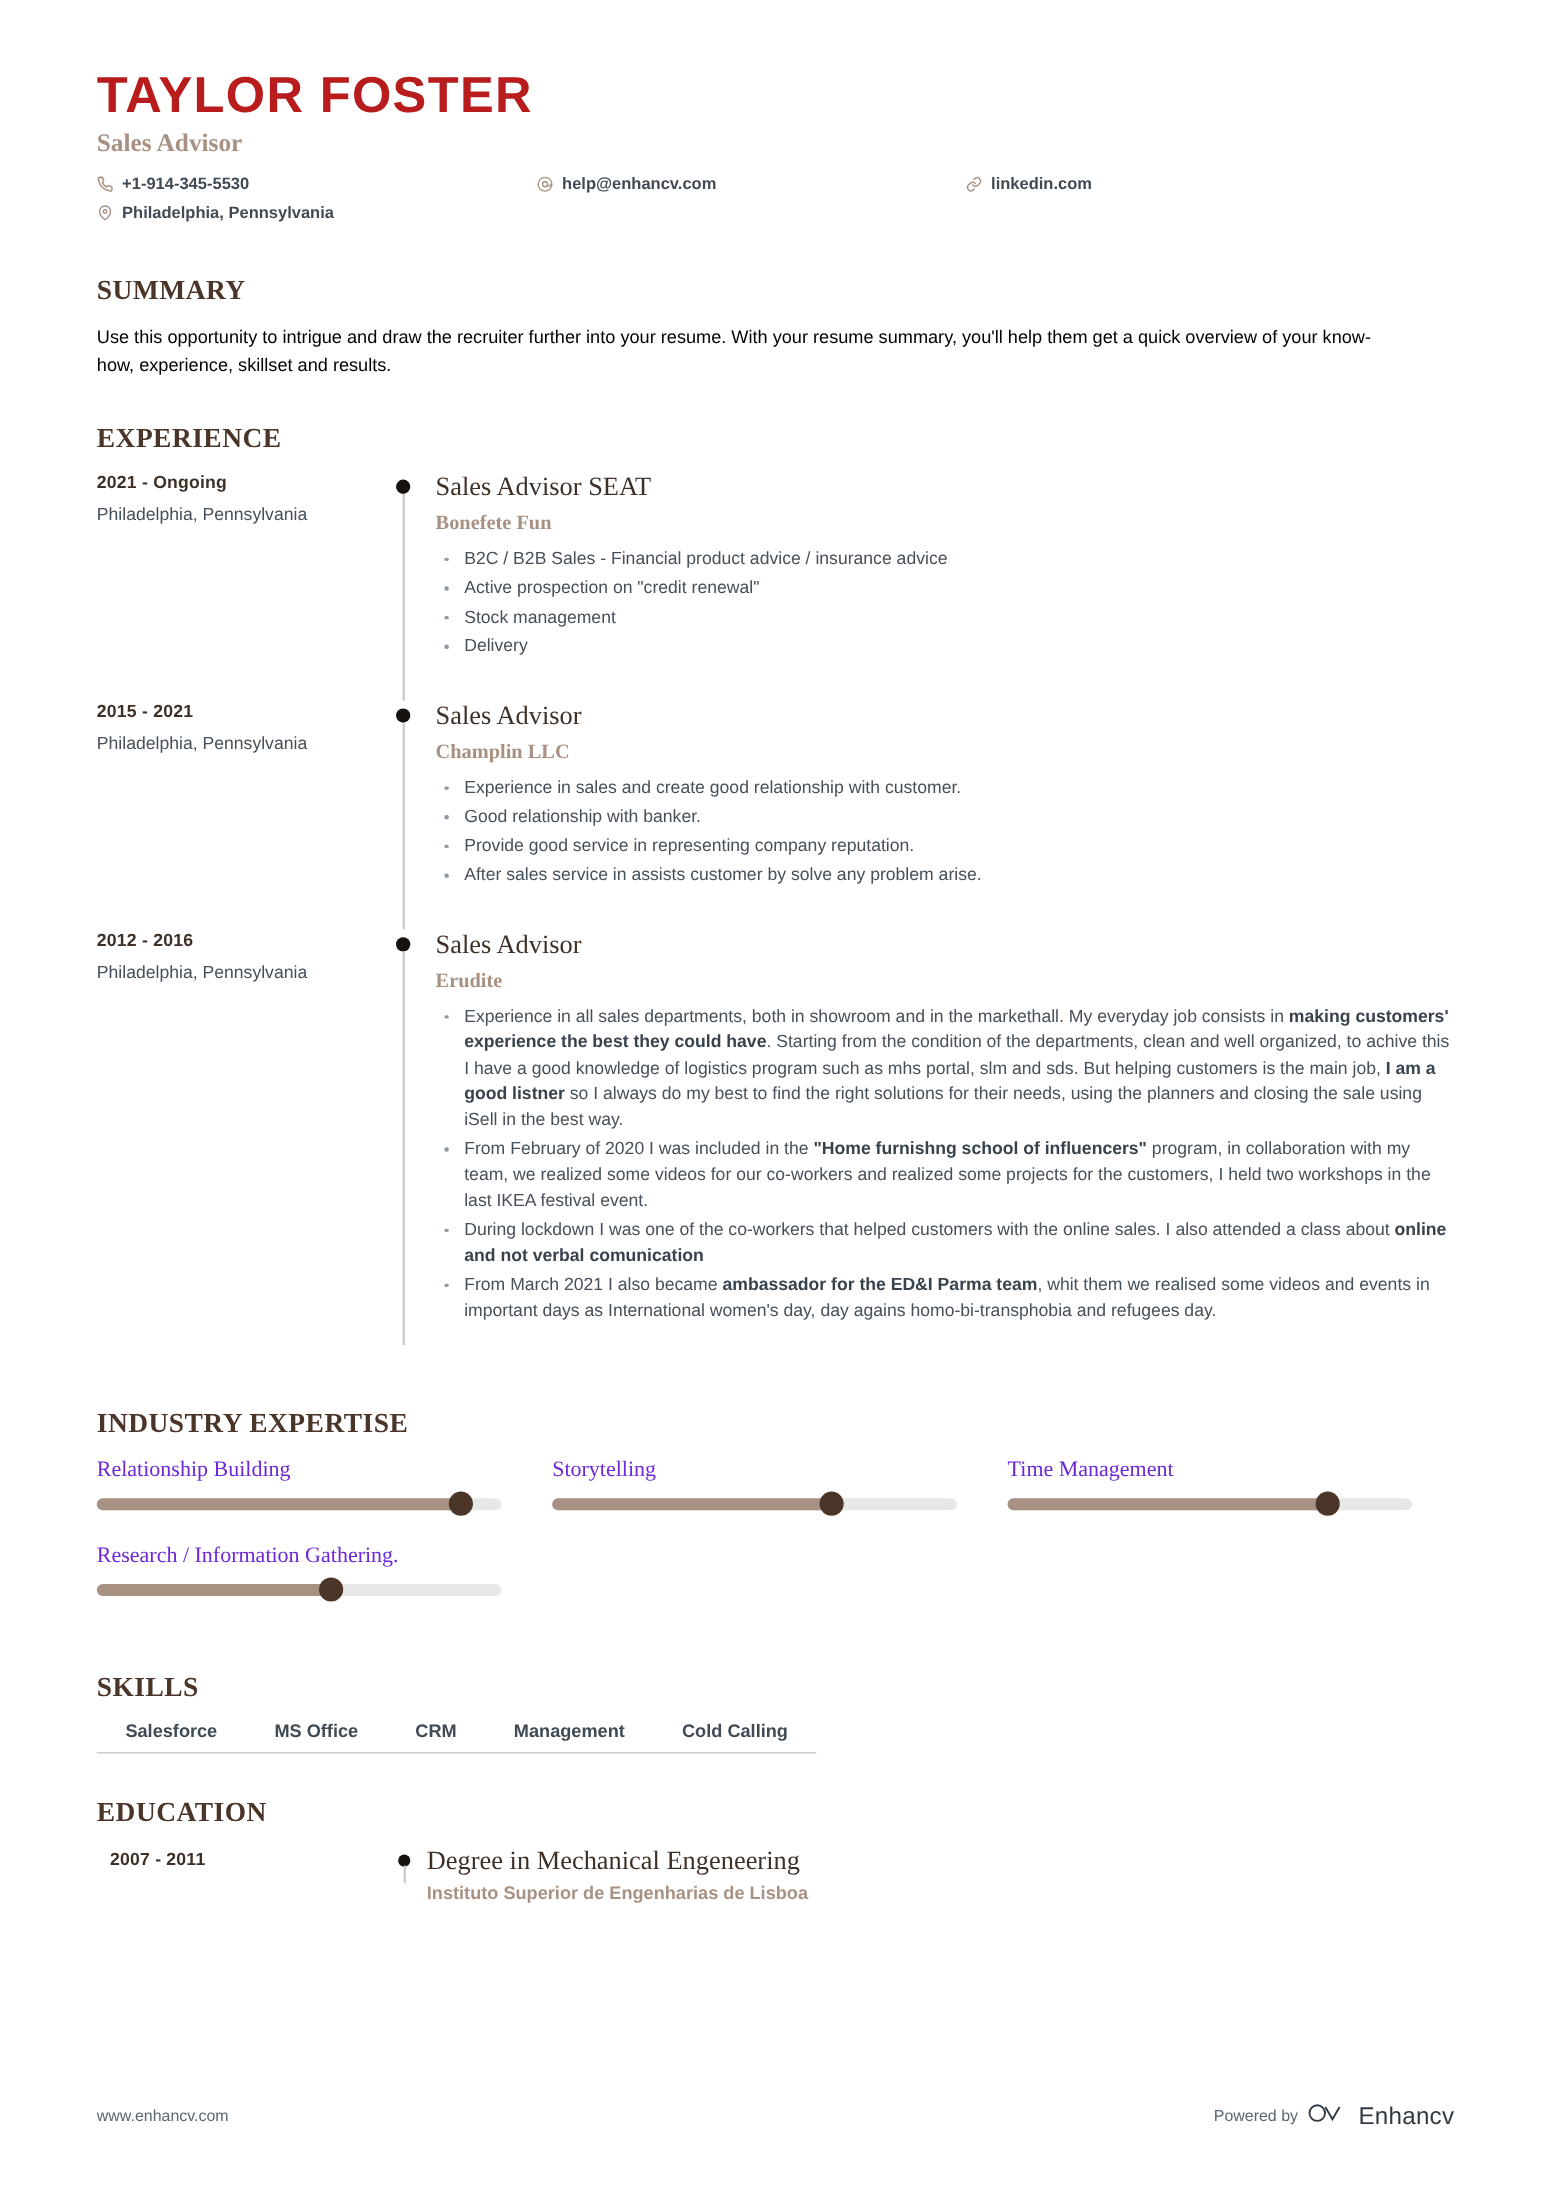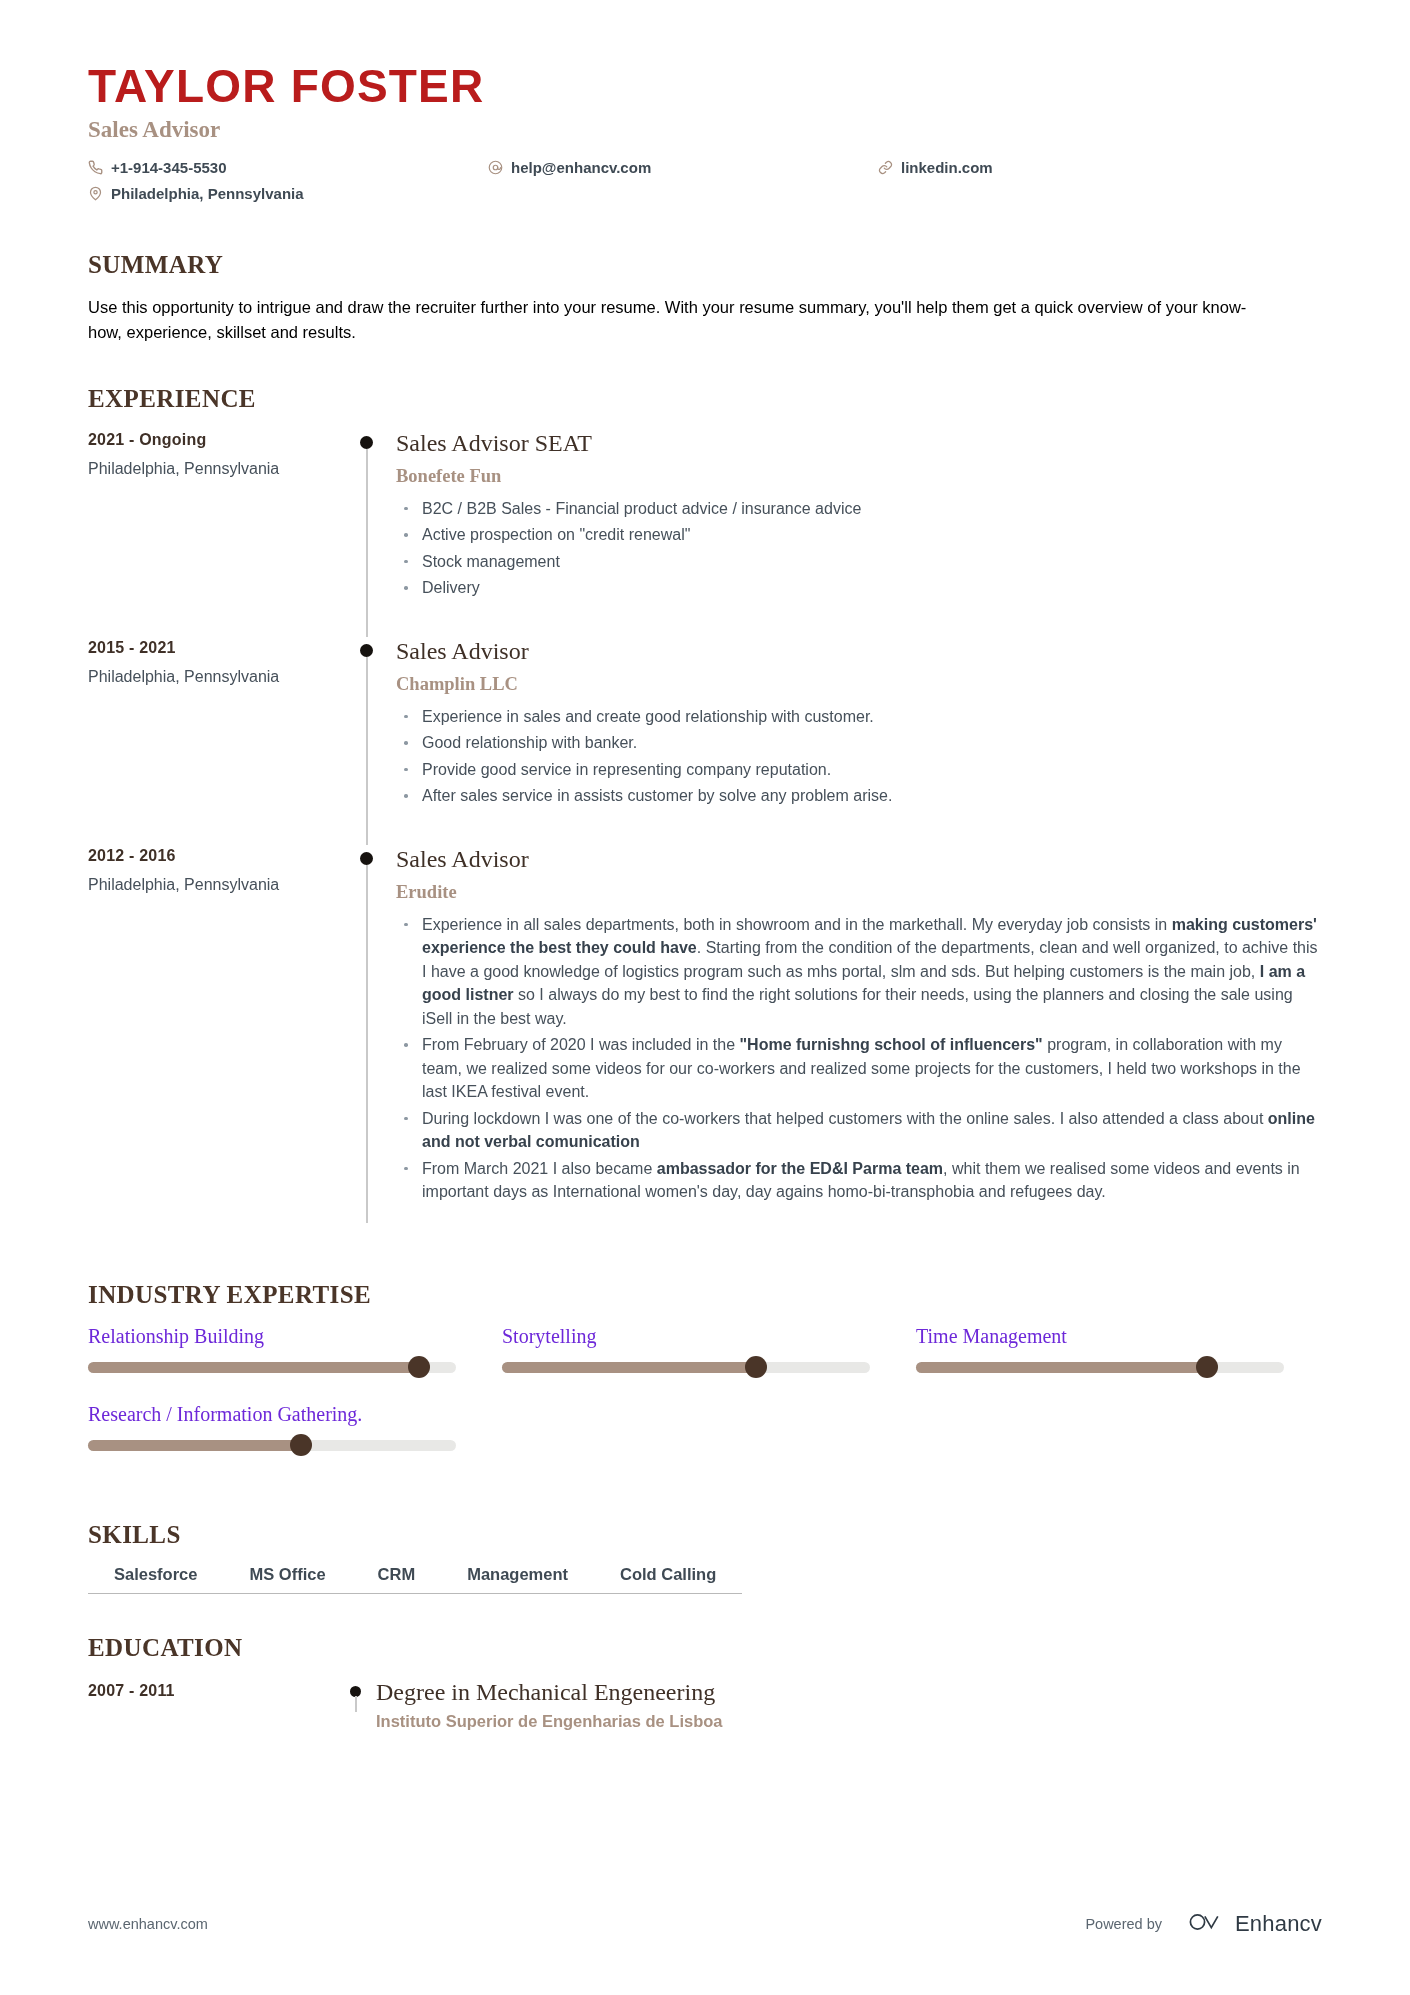--- a/index.html
+++ b/index.html
@@ -223,21 +223,21 @@
   .skill-tag {
     font-size: 16.5px;
     font-weight: 700;
     color: #3f4a54;
     padding: 0 26px 9px 26px;
     border-bottom: 1.6px solid #b9b9b9;
     white-space: nowrap;
   }
 
   
-  .edu-item { display: flex; }
+  .edu-item { display: flex; margin-left: 12px; }
   .edu-left { width: 248px; flex: 0 0 248px; padding-top: 4px; }
   .edu-date {
     font-size: 16px;
     font-weight: 700;
     color: #3f3027;
     letter-spacing: 0.2px;
   }
   .edu-timeline {
     width: 40px;
     flex: 0 0 40px;
@@ -285,21 +285,21 @@
     align-items: center;
     justify-content: space-between;
   }
   .footer-url {
     font-size: 14.5px;
     color: #5b6670;
   }
   .footer-right {
     display: flex;
     align-items: center;
-    gap: 26px;
+    gap: 8px;
   }
   .powered-by {
     font-size: 14.5px;
     color: #5b6670;
   }
   .brand {
     display: flex;
     align-items: center;
     gap: 9px;
   }

